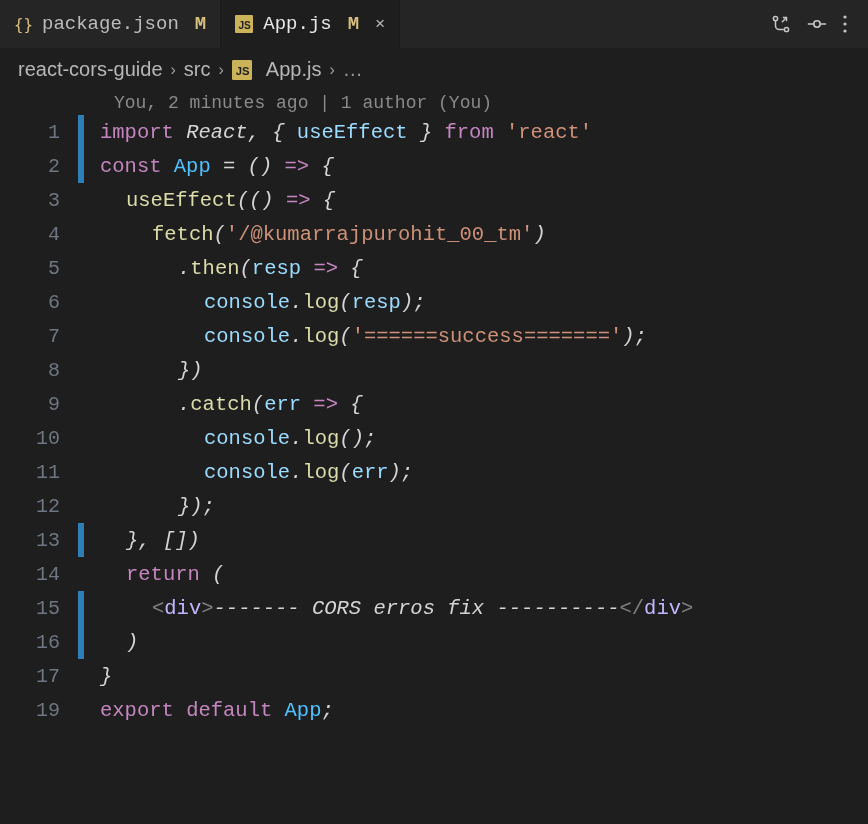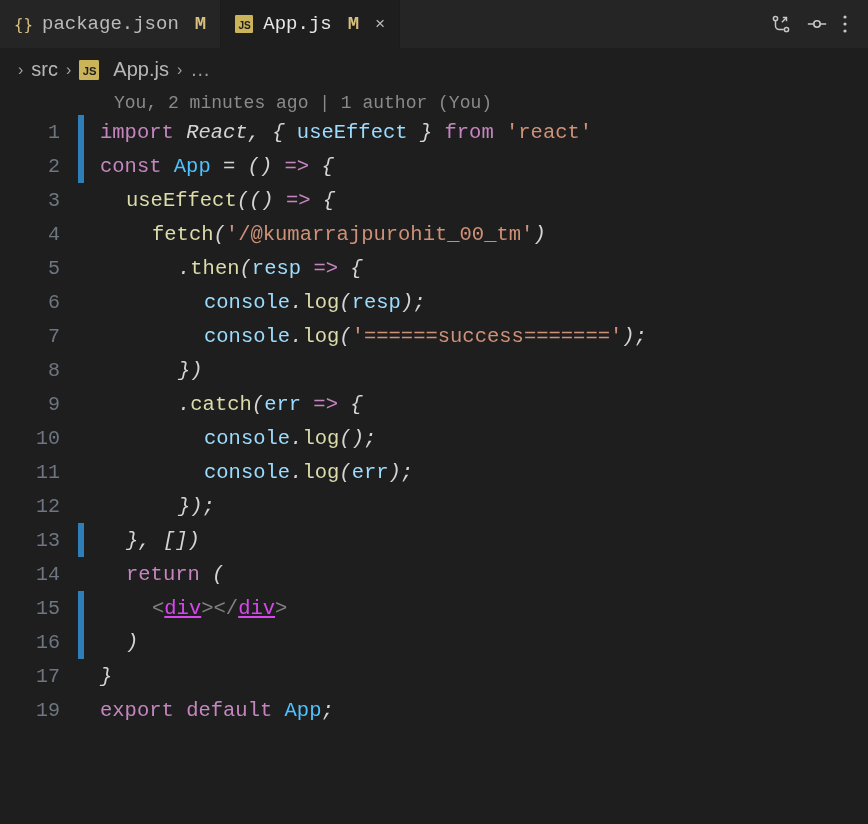--- a/index.html
+++ b/index.html
@@ -103,21 +103,21 @@
   }
 
   
   .tk-keyword { color: #c586c0; }
   .tk-default, .tk-punct { color: #d4d4d4; font-style: italic; }
   .tk-var { color: #9cdcfe; }
   .tk-const { color: #4fc1ff; }
   .tk-func { color: #dcdcaa; }
   .tk-string { color: #ce9178; }
   .tk-jsx-br { color: #808080; }
-  .tk-jsx-tag { color: #d946ef; text-decoration: underline; }
+  .tk-jsx-tag { color: #c4b5fd; }
 
   svg { display: block; }
 </style>
 </head>
 <body>
 
 <div class="tabbar">
   <div class="tab">
     <span class="file-icon">
       <svg viewBox="0 0 16 16" width="18" height="18">
@@ -158,20 +158,21 @@
       <svg viewBox="0 0 6 22" width="6" height="22" fill="#c7c7c7">
           <circle cx="3" cy="4" r="1.6"></circle>
           <circle cx="3" cy="11" r="1.6"></circle>
           <circle cx="3" cy="18" r="1.6"></circle>
         </svg>
     </span>
   </div>
 </div>
 
 <div class="breadcrumbs">
+  <span>react-cors-guide</span>
   <span class="chev">›</span>
   <span>src</span>
   <span class="chev">›</span>
   <span class="js-icon">
     <svg viewBox="0 0 16 16">
         <rect width="16" height="16" fill="#cbb359" rx="1"></rect>
         <text x="3" y="12" font-size="9" font-weight="700" fill="#1e1e1e" font-family="sans-serif">JS</text>
       </svg>
   </span>
     <span>App.js</span>
@@ -248,21 +249,21 @@
       <div class="code"><span style="display: inline-block; width: 26px;"></span><span class="tk-default">}, [])</span></div>
     </div>
     <div class="line">
       <div class="gutter">14</div>
       <div class="decor"></div>
       <div class="code"><span style="display: inline-block; width: 26px;"></span><span class="tk-keyword">return</span><span class="tk-default"> (</span></div>
     </div>
     <div class="line">
       <div class="gutter">15</div>
       <div class="decor blue"></div>
-      <div class="code"><span style="display: inline-block; width: 52px;"></span><span class="tk-jsx-br">&lt;</span><span class="tk-jsx-tag">div</span><span class="tk-jsx-br">&gt;</span><span class="tk-jsx-br">&lt;/</span><span class="tk-jsx-tag">div</span><span class="tk-jsx-br">&gt;</span></div>
+      <div class="code"><span style="display: inline-block; width: 52px;"></span><span class="tk-jsx-br">&lt;</span><span class="tk-jsx-tag">div</span><span class="tk-jsx-br">&gt;</span><span class="tk-default">------- CORS erros fix ----------</span><span class="tk-jsx-br">&lt;/</span><span class="tk-jsx-tag">div</span><span class="tk-jsx-br">&gt;</span></div>
     </div>
     <div class="line">
       <div class="gutter">16</div>
       <div class="decor blue"></div>
       <div class="code"><span style="display: inline-block; width: 26px;"></span><span class="tk-default">)</span></div>
     </div>
     <div class="line">
       <div class="gutter">17</div>
       <div class="decor"></div>
       <div class="code"><span class="tk-default">}</span></div>

